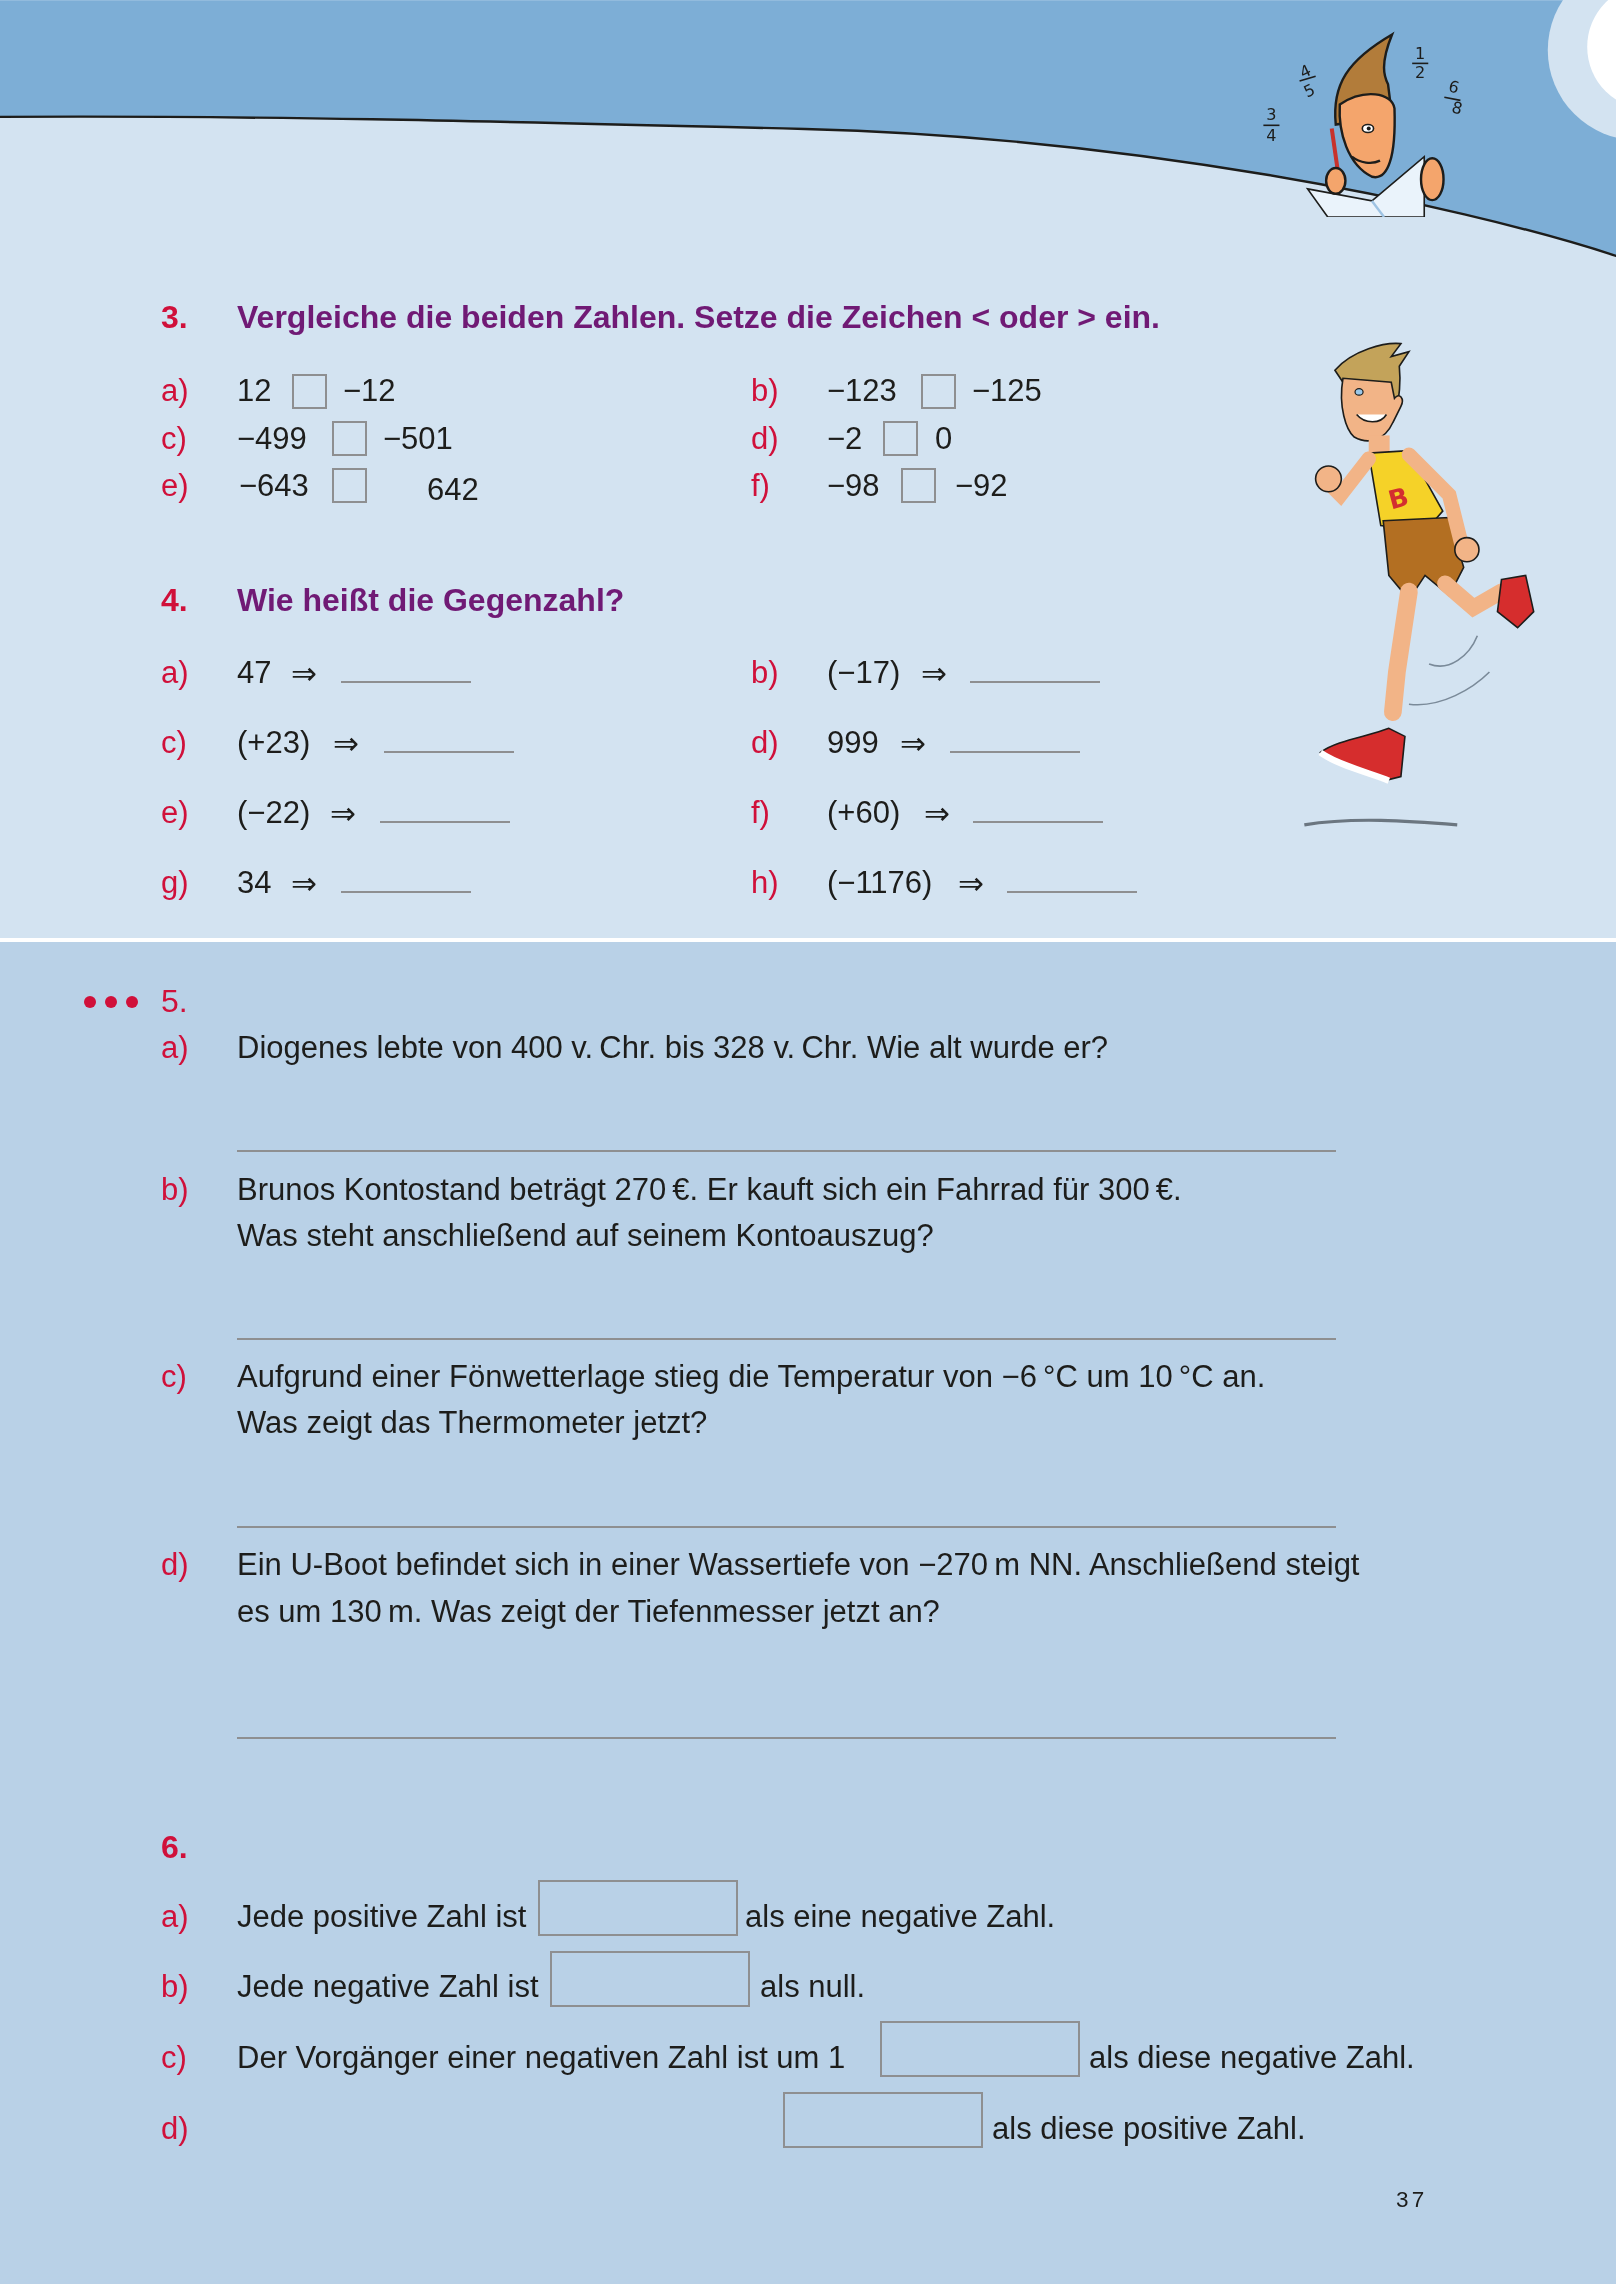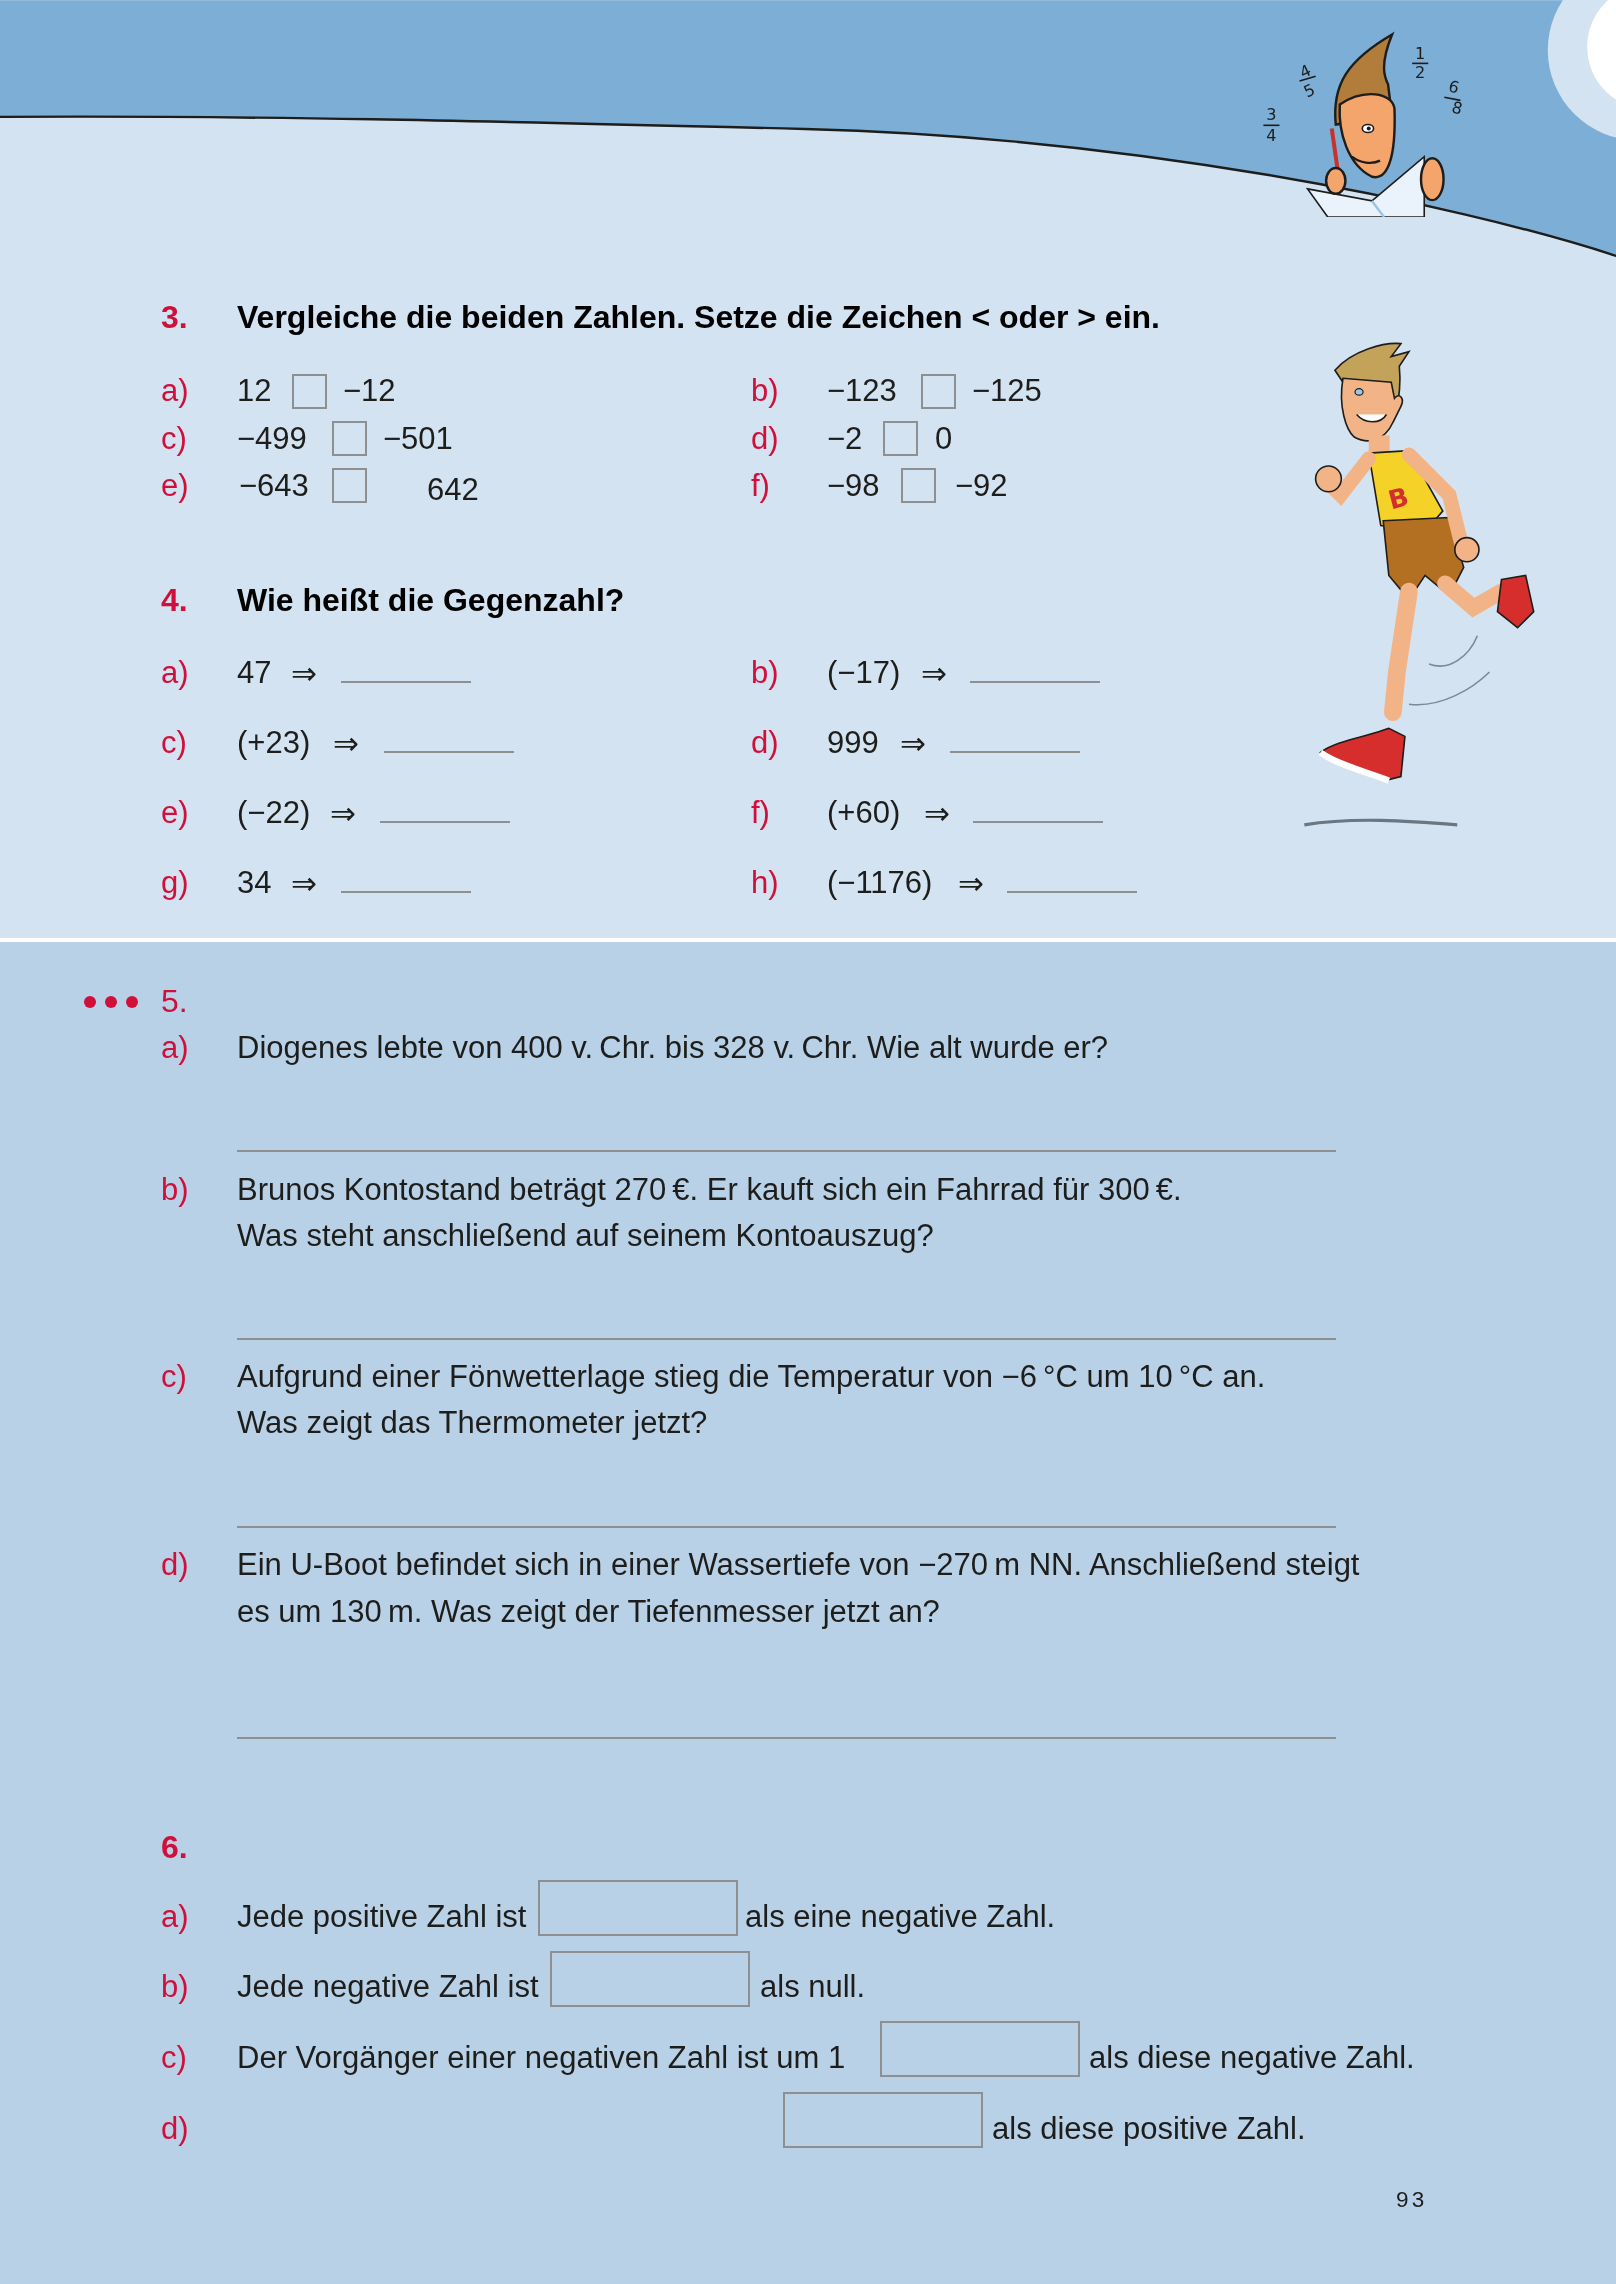--- a/index.html
+++ b/index.html
@@ -24,21 +24,21 @@
     position: absolute; left: 0; top: 938px; width: 1617px; height: 4px; background: #ffffff;
   }
   .lower-section {
     position: absolute; left: 0; top: 942px; width: 1617px; height: 1342px; background: #b9d1e7;
   }
 
   .task-num {
     position: absolute; color: #d0103a; font-size: 32px; font-weight: bold;
   }
   .task-title {
-    position: absolute; font-size: 32px; font-weight: bold; color: #000000;
+    position: absolute; font-size: 32px; font-weight: bold; color: #701a75;
   }
   .label {
     position: absolute; color: #d0103a; font-size: 31px;
   }
   .txt {
     position: absolute; font-size: 31px; color: #1d1d1b; white-space: nowrap;
   }
   .cmp-box {
     position: absolute; width: 35px; height: 35px; border: 2.4px solid #8e8f91; background: transparent;
   }
@@ -258,15 +258,15 @@
 
   <div class="label" style="left:161px; top:2040px;">c)</div>
   <div class="txt" style="left:237px; top:2040px;">Der Vorgänger einer negativen Zahl ist um 1</div>
   <div class="fill-box" style="left:880px; top:2021px; width:200px;"></div>
   <div class="txt" style="left:1089px; top:2040px;">als diese negative Zahl.</div>
 
   <div class="label" style="left:161px; top:2111px;">d)</div>
   <div class="fill-box" style="left:783px; top:2092px; width:200px;"></div>
   <div class="txt" style="left:992px; top:2111px;">als diese positive Zahl.</div>
 
-  <div class="page-number" style="left:1396px; top:2187px;">93</div>
+  <div class="page-number" style="left:1396px; top:2187px;">37</div>
 </div>
 
 
 </body></html>

